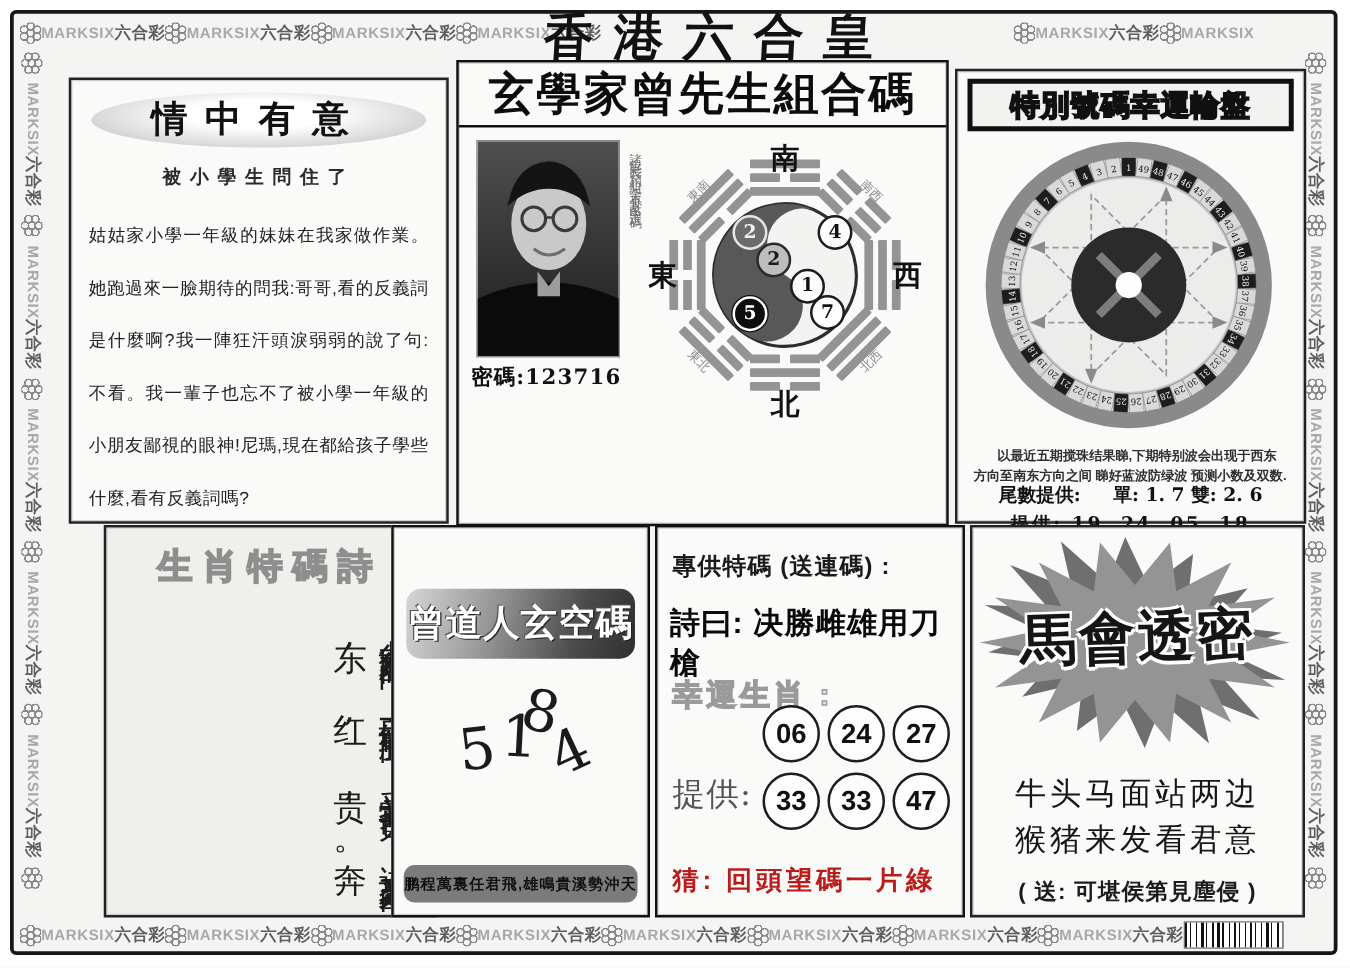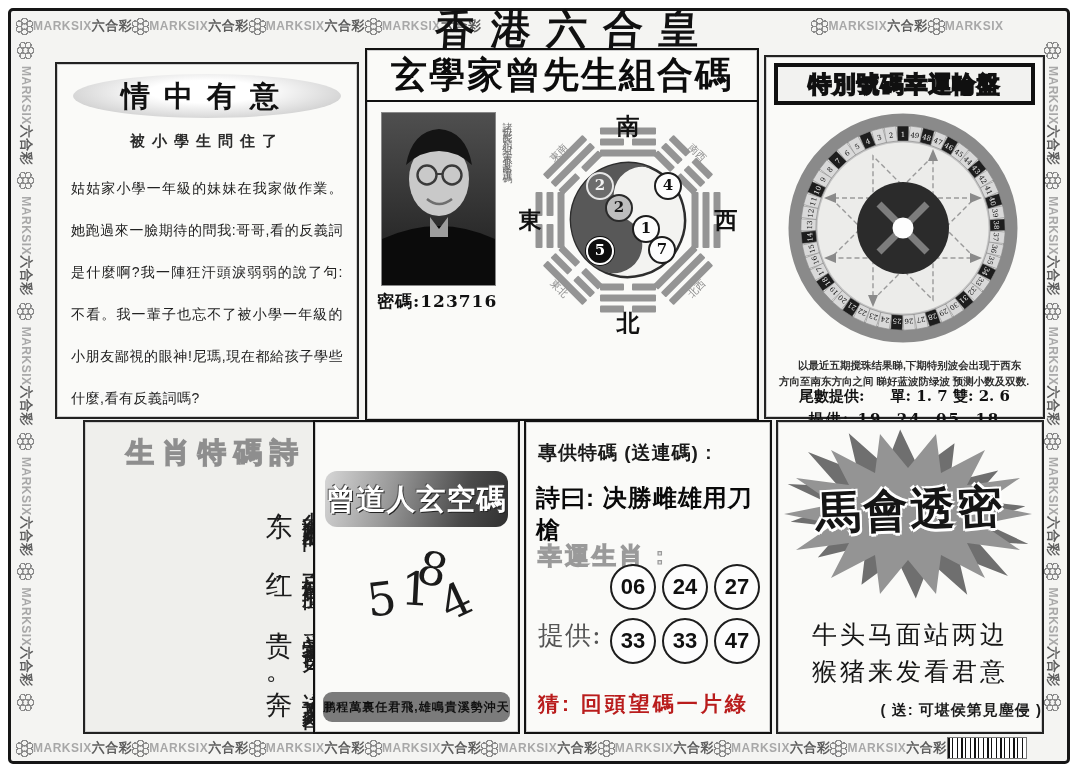--- a/index.html
+++ b/index.html
@@ -112,21 +112,21 @@
   
   .p-macau{left:776px;top:420px;width:264px;height:310px;}
   .star-svg{position:absolute;left:2px;top:4px;}
   .macau-title{position:absolute;left:0;right:0;top:58px;text-align:center;z-index:2;
     font-size:45px;font-weight:bold;letter-spacing:2px;color:#151515;transform:rotate(-2deg);
     text-shadow:-2px -2px 0 #fff,2px -2px 0 #fff,-2px 2px 0 #fff,2px 2px 0 #fff,0 3px 0 #fff;}
   .macau-line{position:absolute;left:0;right:0;text-align:center;font-family:"DejaVu Serif",serif;
     font-size:25px;color:#161616;letter-spacing:3px;}
   .macau-l1{top:196px;}
   .macau-l2{top:233px;}
-  .macau-gift{position:absolute;left:0;right:0;top:279px;text-align:right;font-size:15px;font-weight:bold;color:#1c1c1c;letter-spacing:1px;}
+  .macau-gift{position:absolute;left:0;right:0;top:279px;text-align:center;font-size:18px;font-weight:bold;color:#1c1c1c;letter-spacing:1px;}
   svg text{font-family:"DejaVu Serif",serif;}
 </style>
 </head>
 <body>
 
 <div class="frame"></div>
 
 <div class="strip strip-top">
   <span class="flower"></span>
   <span class="brand"><span class="en">MARKSIX</span><span class="zh">六合彩</span></span>

